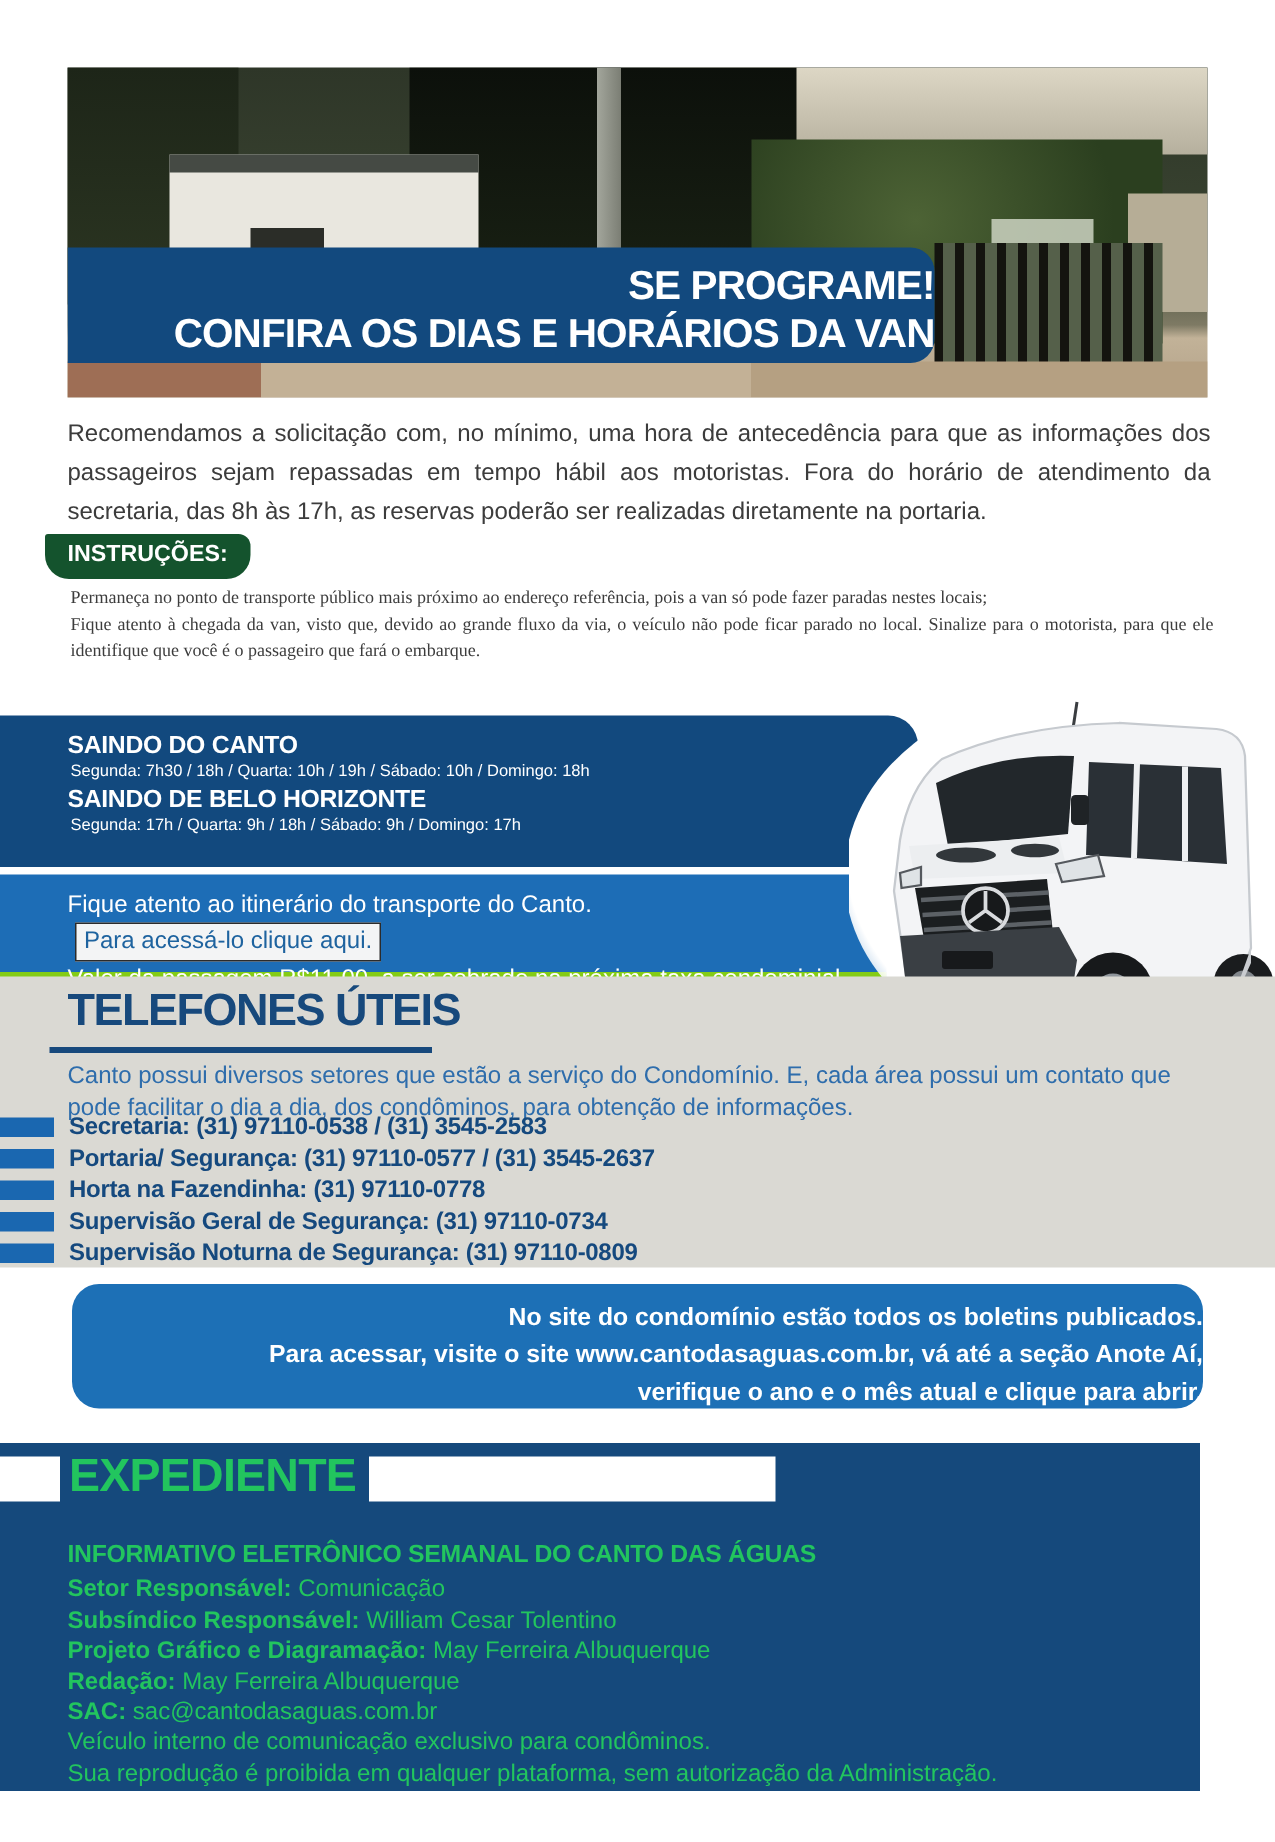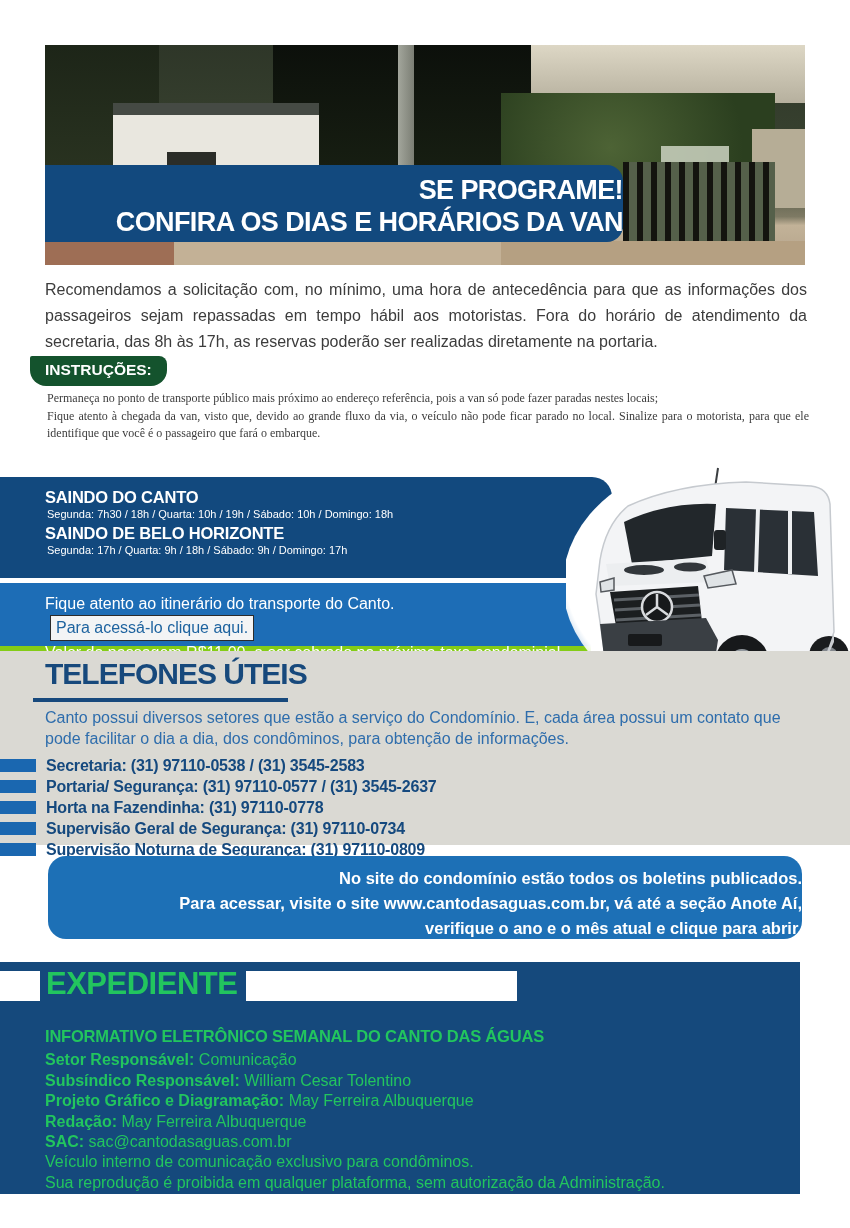--- a/index.html
+++ b/index.html
@@ -50,37 +50,37 @@
   .instr p { margin-bottom:1px; }
 
   
   .sched { position:absolute; left:0; top:477px; width:612px; height:101px;
     background:#12497e; border-radius:0 20px 20px 0; color:#fff; padding:11px 0 0 45px; }
   .sched .h { font-weight:bold; font-size:16.5px; letter-spacing:-0.2px; }
   .sched .t { font-size:11px; margin:1px 0 4px 2px; }
 
   
   .itin { position:absolute; left:0; top:583px; width:591px; height:69px;
-    background:#1d6db6; border-bottom:6px solid #84cc16; color:#fff;
+    background:#1d6db6; border-bottom:4px solid #84cc16; color:#fff;
     font-size:16px; padding:9px 0 0 45px; line-height:1.45; }
   .link-box { display:inline-block; background:#f3f4f5; border:1px solid #2b2b2b;
     color:#1e639f; padding:0 5px 1px; margin-left:5px; cursor:pointer; text-decoration:none; }
 
   
   .van { position:absolute; left:566px; top:464px; width:284px; height:248px; }
   .van svg { display:block; width:100%; height:100%; }
 
   
   .grayband { position:absolute; left:0; top:651px; width:850px; height:194px; background:#dad9d3; }
   .tel-title { position:absolute; left:45px; top:6px; font-size:30px; font-weight:bold;
     color:#17497c; letter-spacing:-1px; }
   .tel-underline { position:absolute; left:33px; top:47px; width:255px; height:4px; background:#17497c; }
   .tel-intro { position:absolute; left:45px; top:56px; width:762px; color:#2e6dac;
     font-size:16px; line-height:1.32; }
-  .tel-list { position:absolute; left:0; top:104px; width:760px; }
+  .tel-list { position:absolute; left:0; top:90px; width:760px; }
   .tel-row { display:flex; align-items:center; height:21px; }
   .tel-bar { width:36px; height:13px; background:#1a67b0; margin-right:10px; flex:0 0 auto; }
   .tel-txt { font-weight:bold; color:#15497e; font-size:16px; letter-spacing:-0.2px; white-space:nowrap; }
 
   
   .sitebox { position:absolute; left:48px; top:856px; width:754px; height:83px;
     background:#1d70b6; border-radius:18px; color:#fff; font-weight:bold; font-size:16.5px;
     text-align:right; padding-top:10px; line-height:1.5; }
 
   

